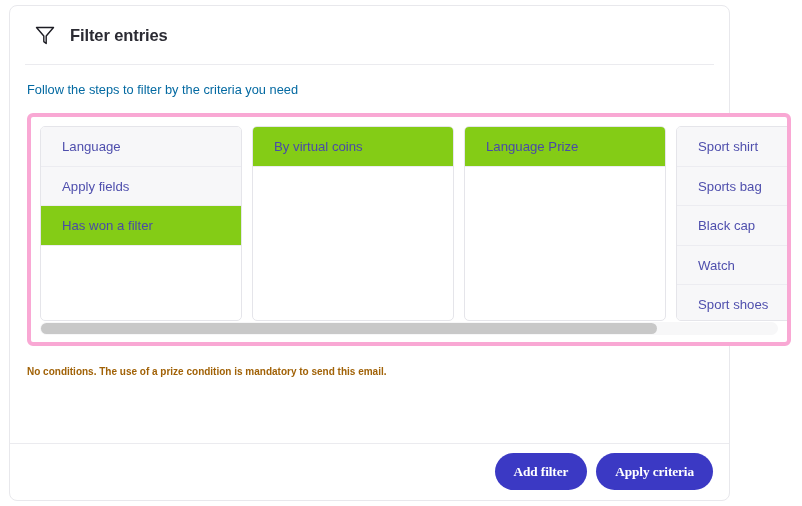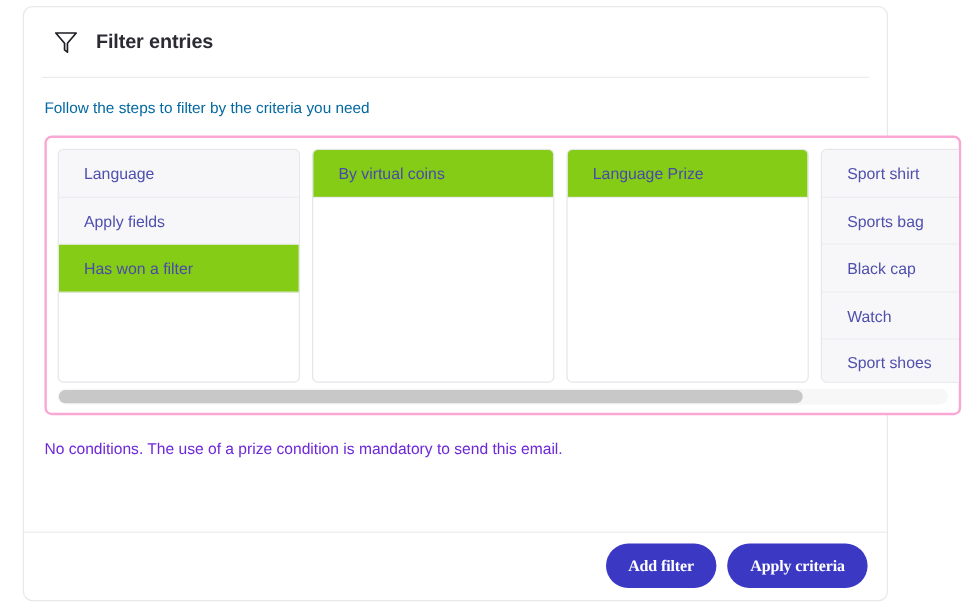--- a/index.html
+++ b/index.html
@@ -9,21 +9,21 @@
   body {
     width: 802px;
     height: 506px;
     background: #ffffff;
     font-family: "Liberation Sans", sans-serif;
     overflow: hidden;
   }
 
   .card {
     position: absolute;
-    left: 19px;
+    left: 9px;
     top: 5px;
     width: 721px;
     height: 496px;
     background: #ffffff;
     border: 1px solid #e8e8ec;
     border-radius: 8px;
     box-sizing: border-box;
   }
 
   
@@ -61,21 +61,21 @@
     padding: 17px 0 0 17px;
   }
 
   
   .panel-wrap {
     position: absolute;
     left: 17px;
     top: 107px;
     width: 764px;
     height: 233px;
-    border: 2px solid #f9a8d4;
+    border: 4px solid #f9a8d4;
     border-radius: 6px;
     box-sizing: border-box;
     background: #ffffff;
     overflow: hidden;
   }
   .columns {
     display: flex;
     gap: 10px;
     padding: 9px 0 0 9px;
     box-sizing: border-box;
@@ -127,22 +127,23 @@
     background: #c8c8c8;
     border-radius: 6px;
     cursor: pointer;
   }
 
   
   .conditions {
     position: absolute;
     left: 17px;
     top: 360px;
-    font-size: 13px;
-    color: #6d28d9;
+    font-size: 10px;
+    color: #a16207;
+    font-weight: bold;
   }
 
   
   .footer-divider {
     position: absolute;
     left: 0;
     right: 0;
     top: 437px;
     height: 1px;
     background: #ebebef;

